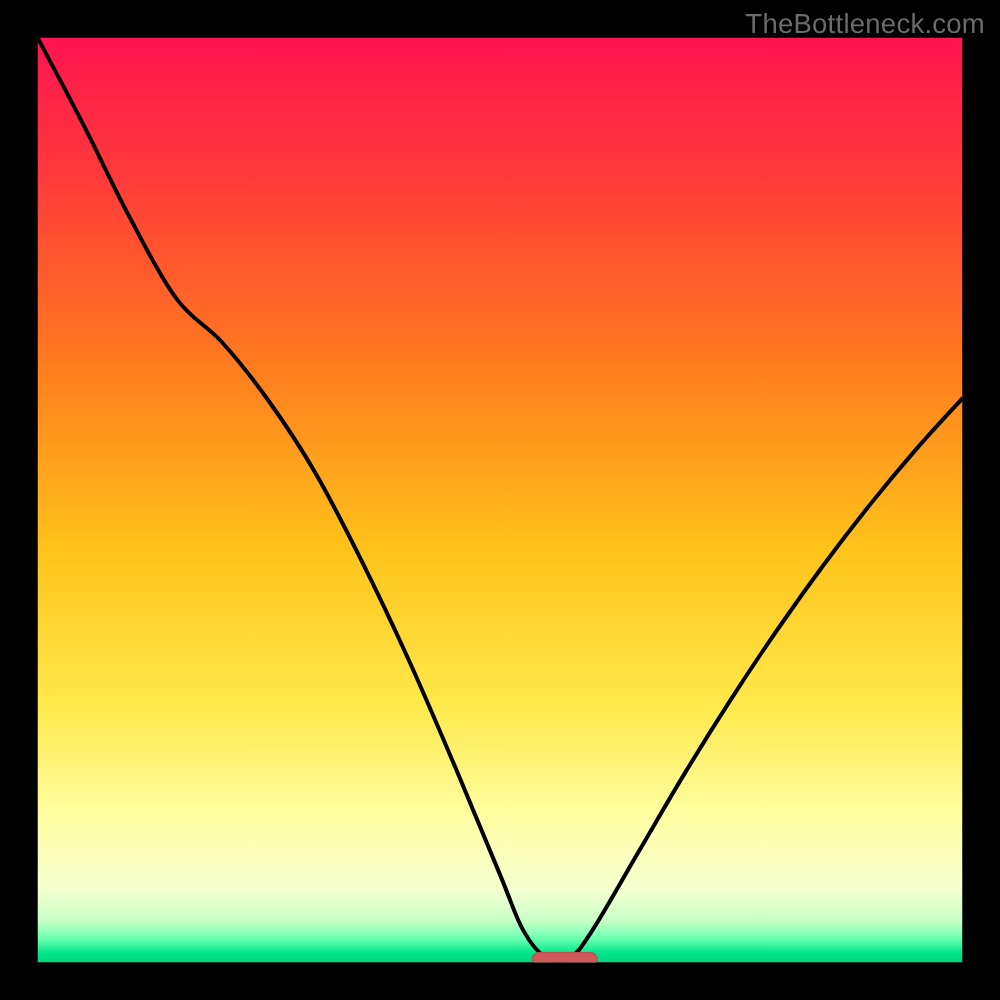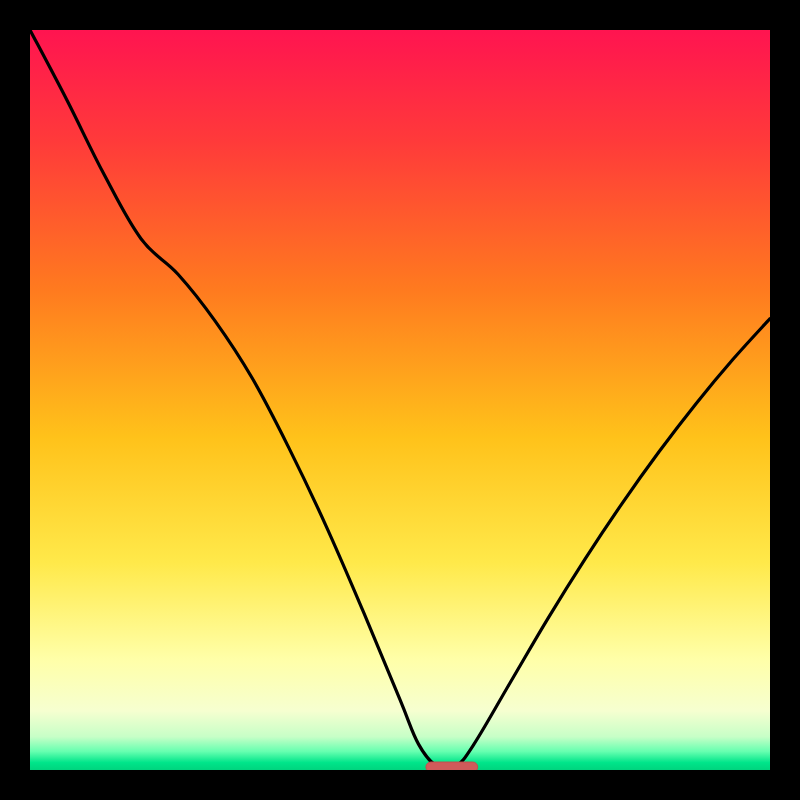--- a/index.html
+++ b/index.html
@@ -33,20 +33,21 @@
     font-weight: 400;
     letter-spacing: 0.2px;
     user-select: none;
   }
   svg { display: block; }
 </style>
 </head>
 <body>
 
 <div class="frame">
+  <div class="watermark">TheBottleneck.com</div>
   <div class="plot-area">
     <svg id="chart-svg" width="740" height="740" viewBox="0 0 740 740" preserveAspectRatio="none">
       <defs>
         <linearGradient id="bg-grad" x1="0" y1="0" x2="0" y2="1">
             <stop offset="0%" stop-color="#ff1450"></stop>
             <stop offset="15%" stop-color="#ff3a3a"></stop>
             <stop offset="35%" stop-color="#ff7a1f"></stop>
             <stop offset="55.00000000000001%" stop-color="#ffc21a"></stop>
             <stop offset="72%" stop-color="#ffe94a"></stop>
             <stop offset="85%" stop-color="#ffffa8"></stop>

